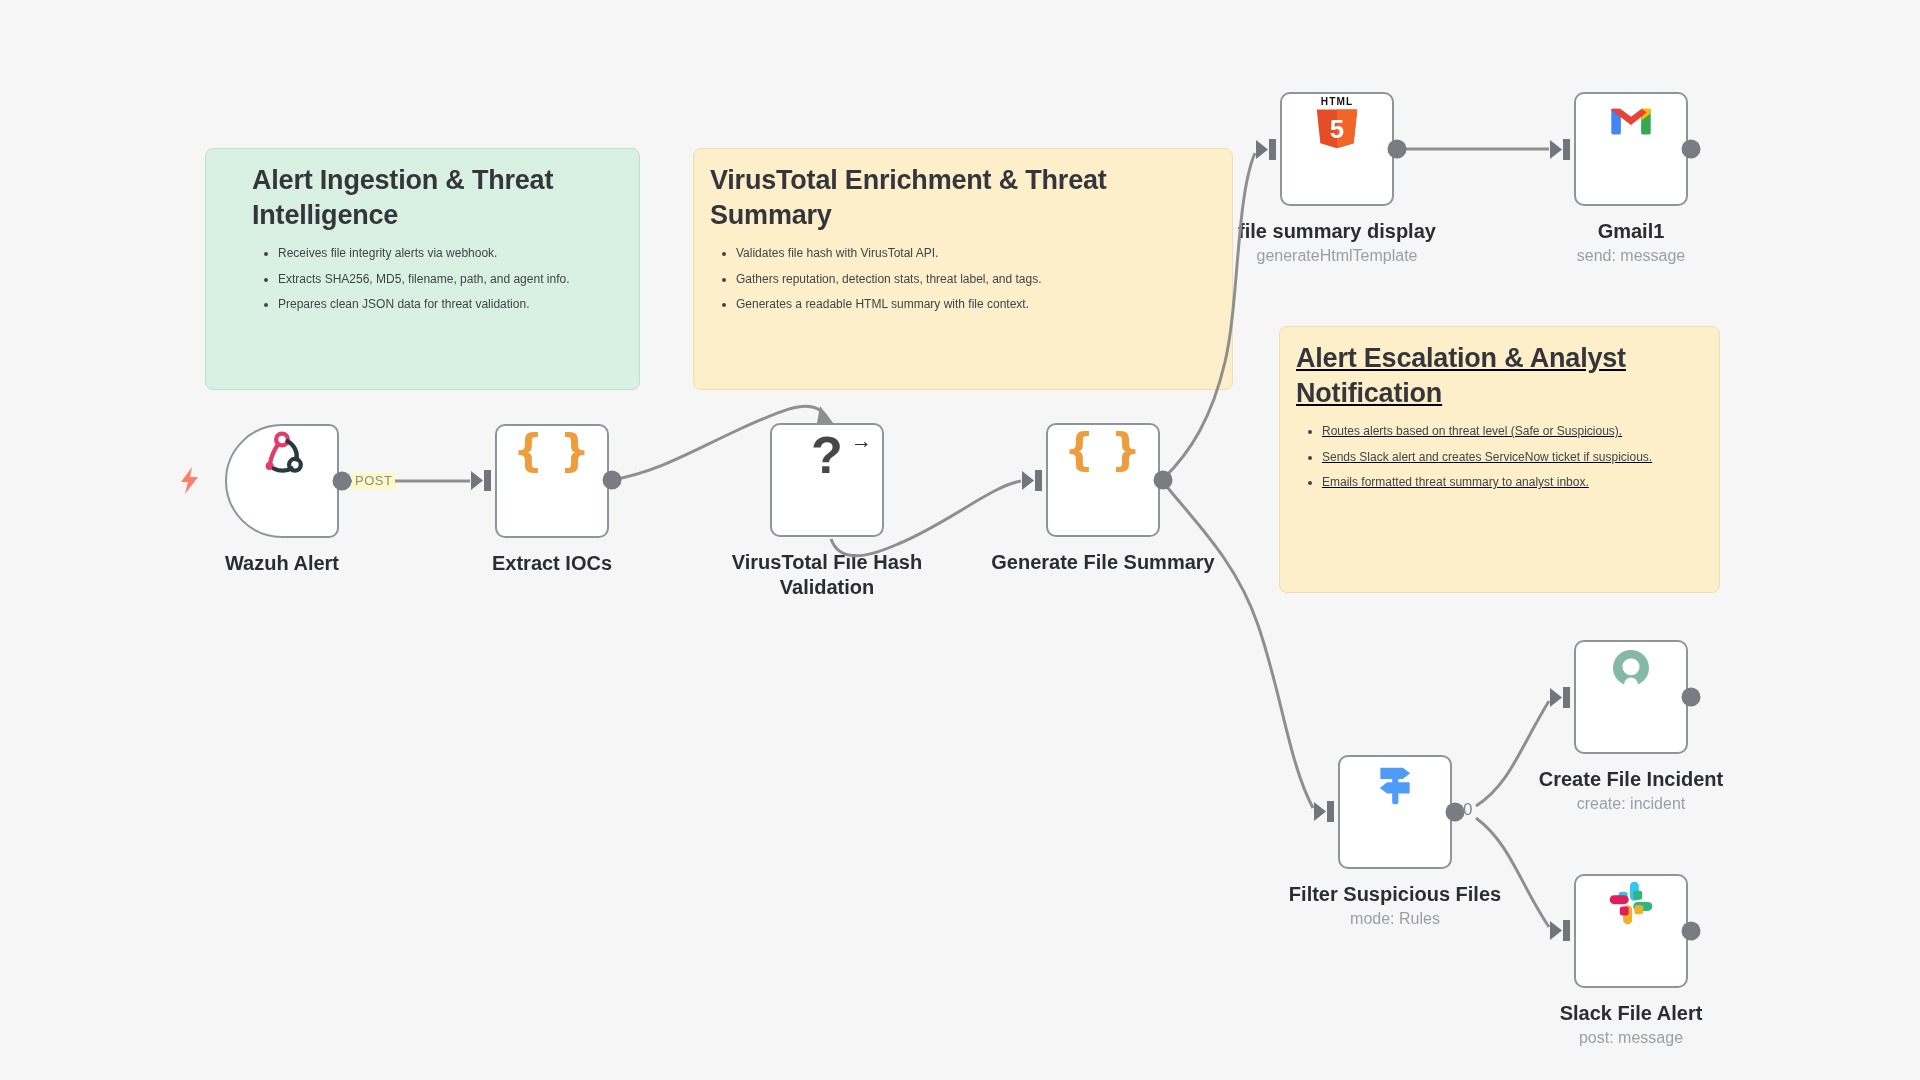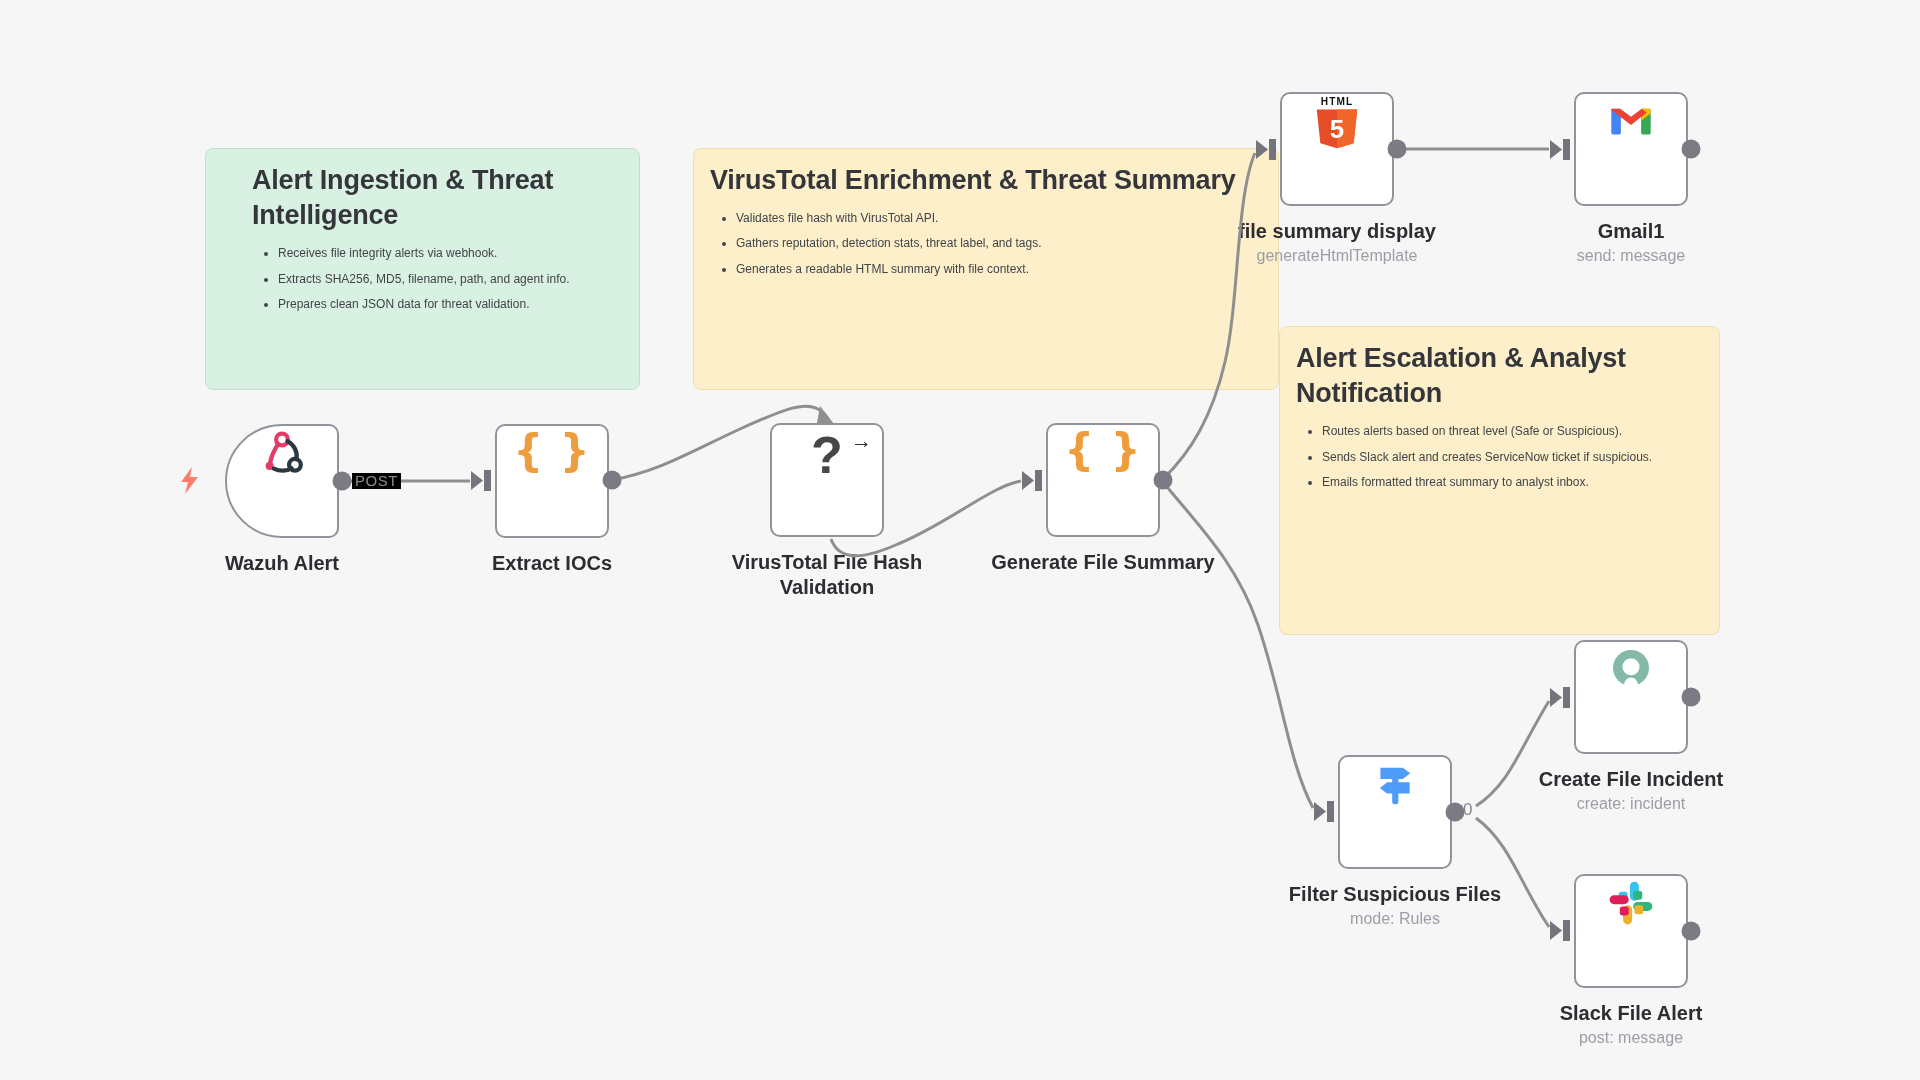--- a/index.html
+++ b/index.html
@@ -50,52 +50,52 @@
   .vt-corner-arrow{
     position:absolute;top:4px;right:10px;font-size:21px;font-weight:700;color:#2c2c2c;
   }
   
   #wires{position:absolute;left:0;top:0;width:1920px;height:1080px;pointer-events:none;}
   .wire{fill:none;stroke:#8f8f8f;stroke-width:3;}
   .endpoint-out{fill:#7b7b83;}
   .endpoint-in{fill:#74747c;}
   
   .conn-label{
-    position:absolute;font-size:15px;letter-spacing:0.5px;color:#8a8a92;
-    background:#000000;padding:0 3px;line-height:16px;
+    position:absolute;font-size:13px;letter-spacing:0.5px;color:#8a8a92;
+    background:#fef9c3;padding:0 3px;line-height:16px;
   }
   .out-index-label{
     position:absolute;font-size:17px;color:#85858d;line-height:20px;
   }
   .bolt{position:absolute;}
 </style>
 </head>
 <body>
 
 <div id="canvas">
 
   <div class="sticky green" style="left:205px;top:148px;width:435px;height:242px;padding-left:46px;">
     <h2>Alert Ingestion &amp; Threat Intelligence</h2>
     <ul>
       <li>Receives file integrity alerts via webhook.</li>
       <li>Extracts SHA256, MD5, filename, path, and agent info.</li>
       <li>Prepares clean JSON data for threat validation.</li>
     </ul>
   </div>
 
-  <div class="sticky yellow" style="left:693px;top:148px;width:586px;height:242px;">
+  <div class="sticky yellow" style="left:693px;top:148px;width:540px;height:242px;">
     <h2>VirusTotal Enrichment &amp; Threat Summary</h2>
     <ul>
       <li>Validates file hash with VirusTotal API.</li>
       <li>Gathers reputation, detection stats, threat label, and tags.</li>
       <li>Generates a readable HTML summary with file context.</li>
     </ul>
   </div>
 
-  <div class="sticky yellow" style="left:1279px;top:326px;width:441px;height:309px;">
+  <div class="sticky yellow" style="left:1279px;top:326px;width:441px;height:267px;text-decoration:underline;">
     <h2>Alert Escalation &amp; Analyst Notification</h2>
     <ul>
       <li>Routes alerts based on threat level (Safe or Suspicious).</li>
       <li>Sends Slack alert and creates ServiceNow ticket if suspicious.</li>
       <li>Emails formatted threat summary to analyst inbox.</li>
     </ul>
   </div>
 
   <svg class="bolt" style="left:178px;top:466px;" width="24" height="29" viewBox="0 0 24 29">
     <polygon points="14,1 3,16 10,16 7,28 20,11 12,11" fill="#ff7e69"></polygon>

